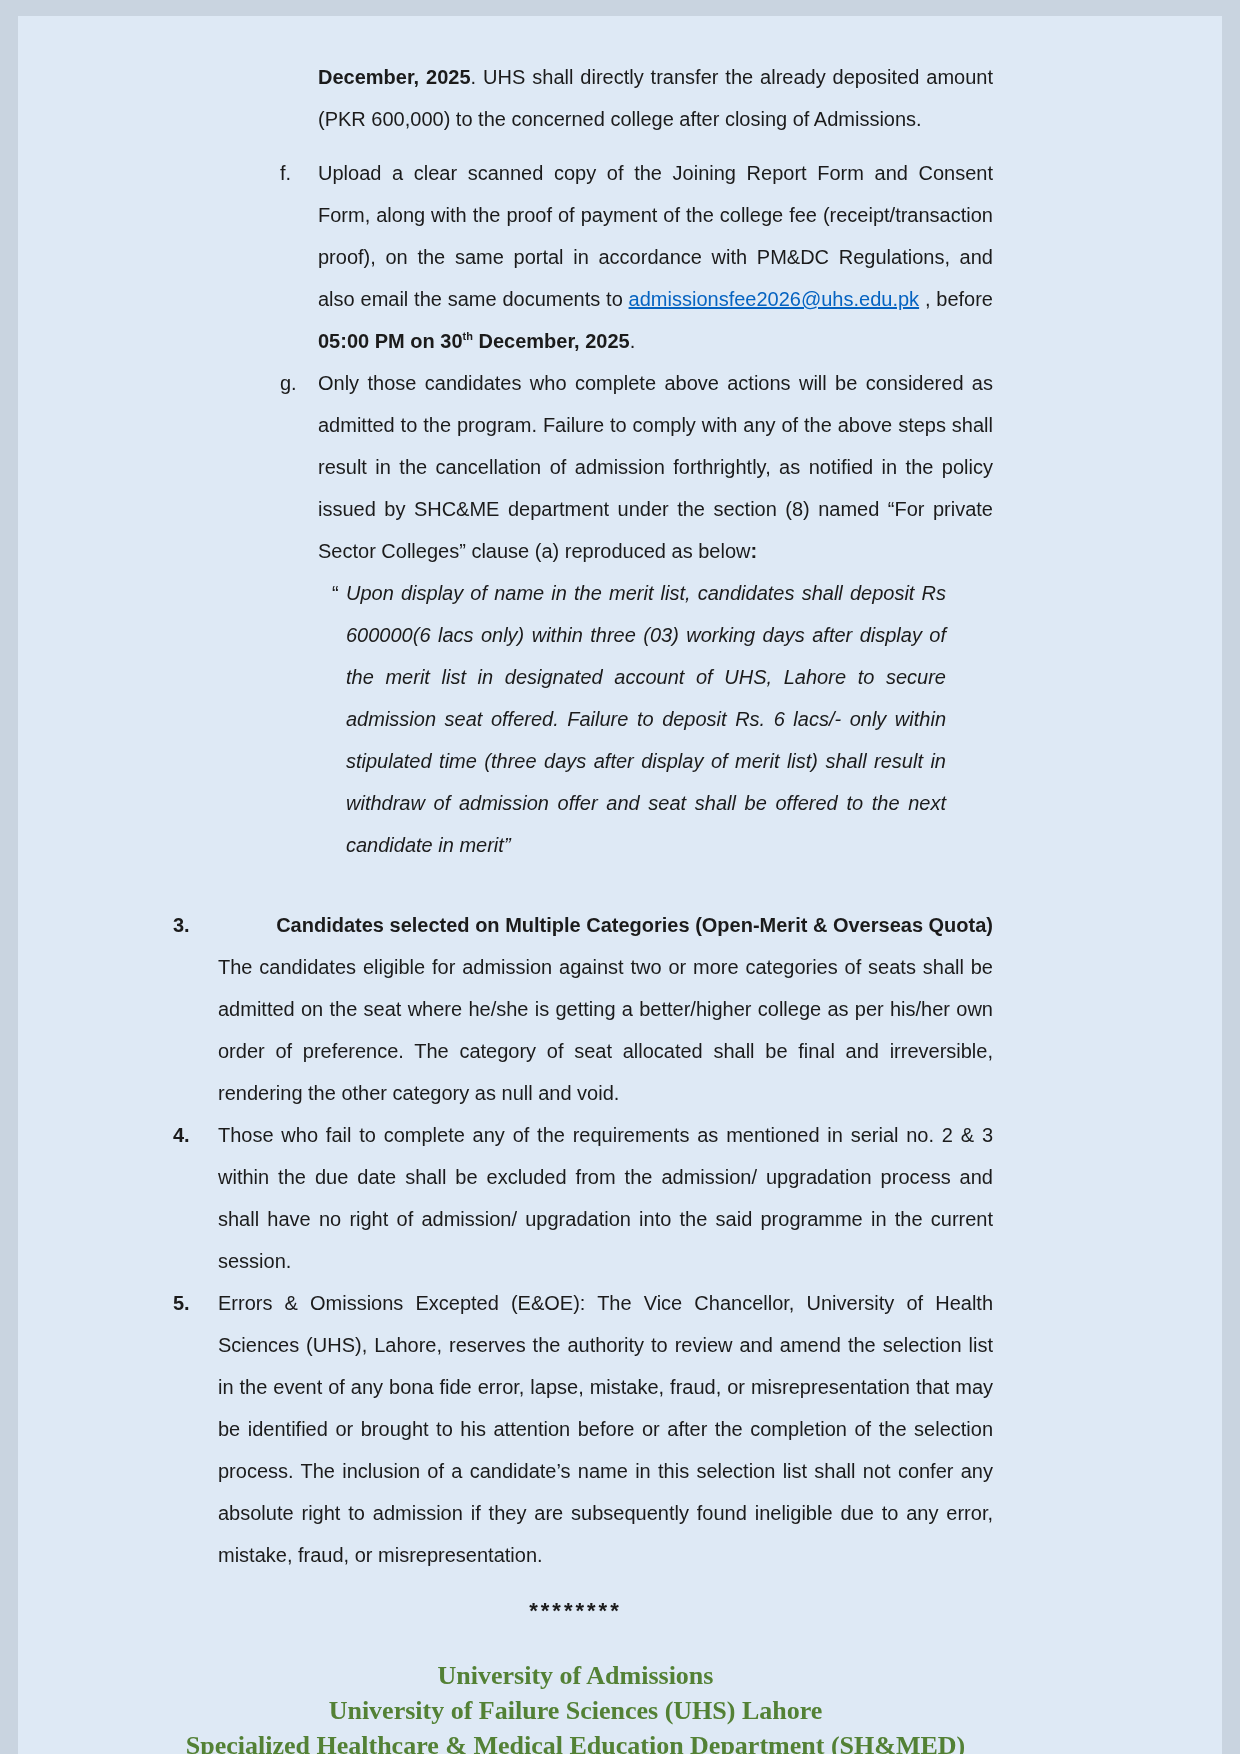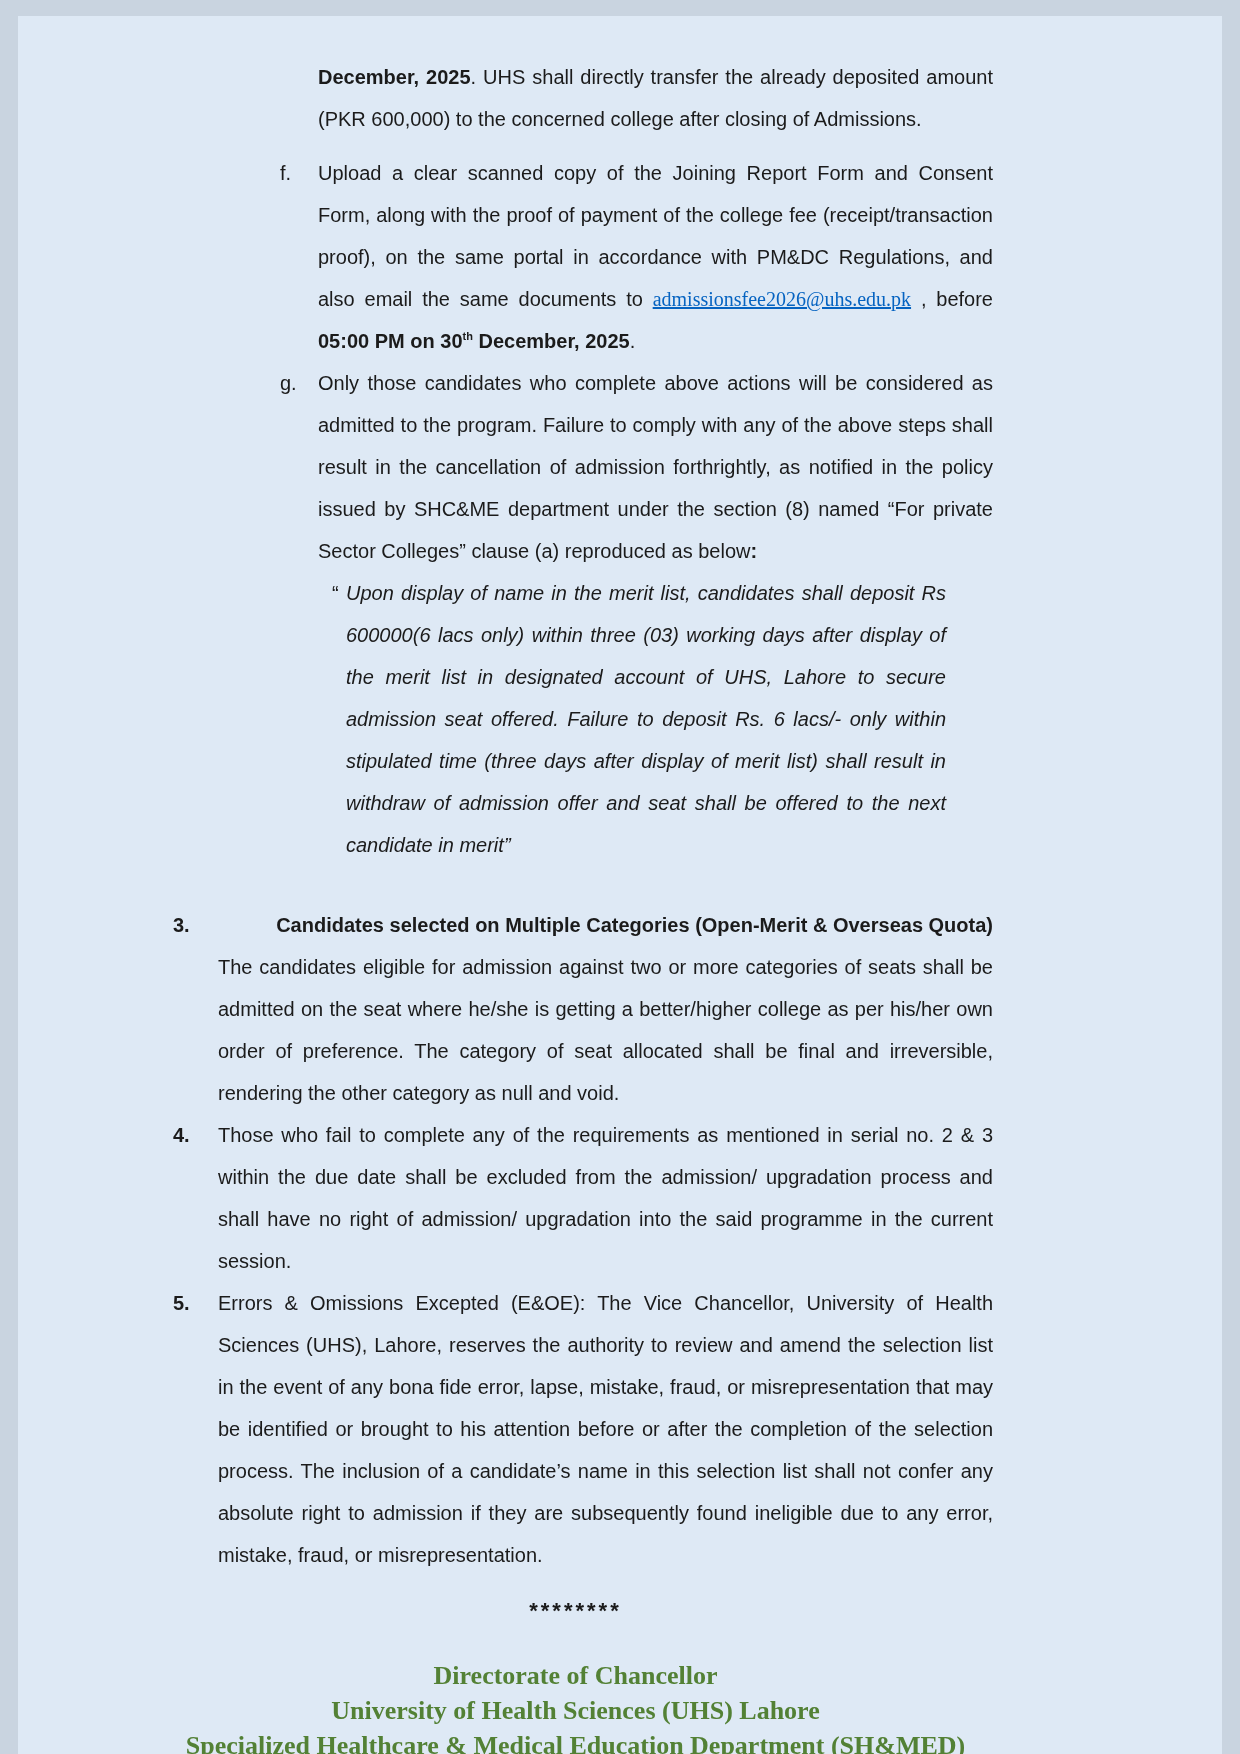--- a/index.html
+++ b/index.html
@@ -43,21 +43,21 @@
     margin-left:188px;
     width:600px;
     font-style:italic;
     text-align:justify;
     font-size:20px;line-height:42px;
     margin-top:0px;
   }
   .quote-open{position:absolute;left:-14px;top:0;font-style:normal;}
   .bold{font-weight:bold;}
   sup{font-size:11px;vertical-align:super;line-height:0;}
-  a.email-link{color:var(--link);text-decoration:underline;cursor:pointer;font-family:Liberation Serif, serif;}
+  a.email-link{color:var(--link);text-decoration:underline;cursor:pointer;}
   .gap-small{height:12px;}
   .gap-before-sec3{height:38px;}
   .separator{
     text-align:center;
     font-weight:bold;
     font-size:22px;
     letter-spacing:3px;
     line-height:42px;
     margin-top:14px;
   }
@@ -111,19 +111,19 @@
     </div>
 
     <div class="num-block body-text">
       <span class="num-marker">5.</span>
       <span>Errors &amp; Omissions Excepted (E&amp;OE): The Vice Chancellor, University of Health Sciences (UHS), Lahore, reserves the authority to review and amend the selection list in the event of any bona fide error, lapse, mistake, fraud, or misrepresentation that may be identified or brought to his attention before or after the completion of the selection process. The inclusion of a candidate’s name in this selection list shall not confer any absolute right to admission if they are subsequently found ineligible due to any error, mistake, fraud, or misrepresentation.</span>
     </div>
 
     <div class="separator">********</div>
 
     <div class="footer">
-      <div>Directorate of Chancellor</div>
-      <div>University of Health Sciences (UHS) Lahore</div>
+      <div>University of Admissions</div>
+      <div>University of Failure Sciences (UHS) Lahore</div>
       <div>Specialized Healthcare &amp; Medical Education Department (SH&amp;MED)</div>
     </div>
 
   </div>
 </div>
 
 </body></html>

